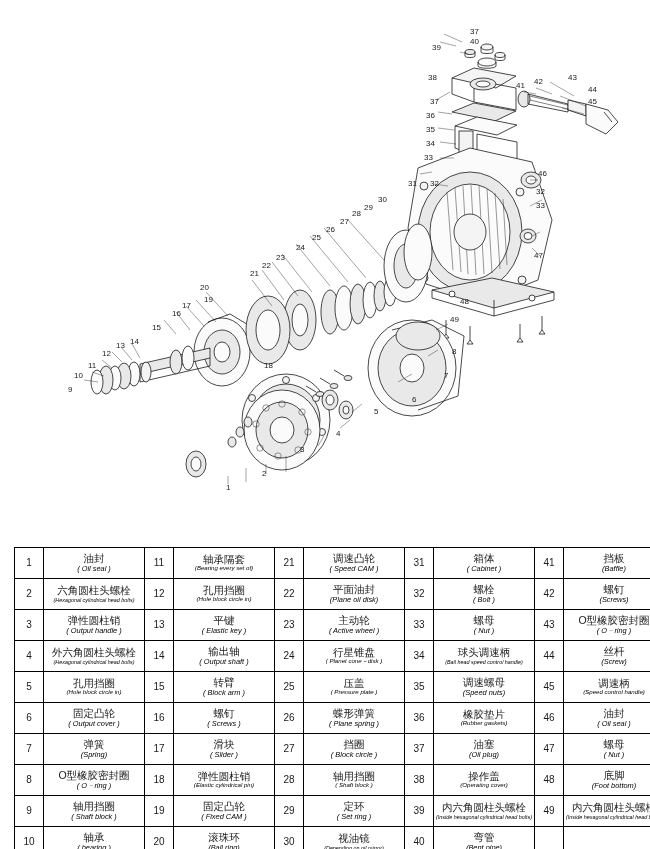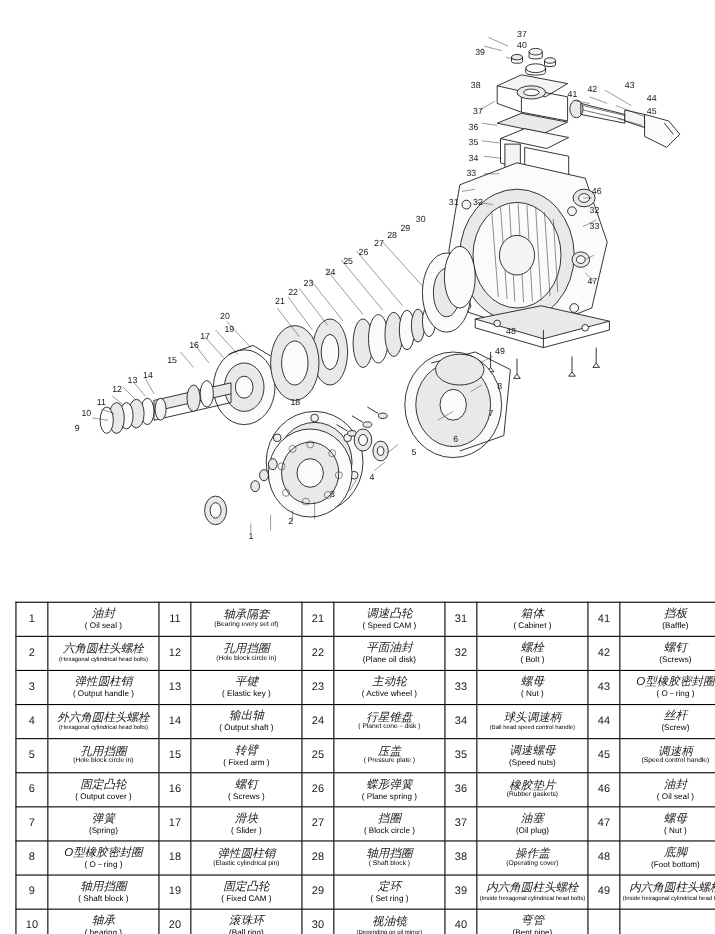--- a/index.html
+++ b/index.html
@@ -16,22 +16,22 @@
   table.parts td{
     border:1px solid #000;
     text-align:center;
     vertical-align:middle;
     padding:2px 1px;
     height:26px;
     line-height:1.12;
   }
   td.num{width:26px;font-size:10px;}
   td.nm{width:98px;}
-  .cn{font-size:10.5px;display:block;white-space:nowrap;font-style:italic;}
-  .en{font-size:7.4px;display:block;white-space:nowrap;color:#000;}
+  .cn{font-size:10.5px;display:block;white-space:nowrap;}
+  .en{font-size:7.4px;display:block;white-space:nowrap;color:#000;font-style:italic;}
   .en.sm{font-size:6.1px;}
   .en.xs{font-size:5.4px;}
 </style>
 </head>
 <body>
 
 <div id="wrap">
 
   <div id="diagram">
     <svg width="650" height="540" viewBox="0 0 650 540" xmlns="http://www.w3.org/2000/svg">
@@ -414,21 +414,21 @@
 
         <tr>
           <td class="num">5</td>
           <td class="nm">
             <span class="cn">孔用挡圈</span>
             <span class="en sm">(Hole block circle in)</span>
           </td>
           <td class="num">15</td>
           <td class="nm">
             <span class="cn">转臂</span>
-            <span class="en">( Fixed arm )</span>
+            <span class="en">( Block arm )</span>
           </td>
           <td class="num">25</td>
           <td class="nm">
             <span class="cn">压盖</span>
             <span class="en sm">( Pressure plate )</span>
           </td>
           <td class="num">35</td>
           <td class="nm">
             <span class="cn">调速螺母</span>
             <span class="en">(Speed nuts)</span>

